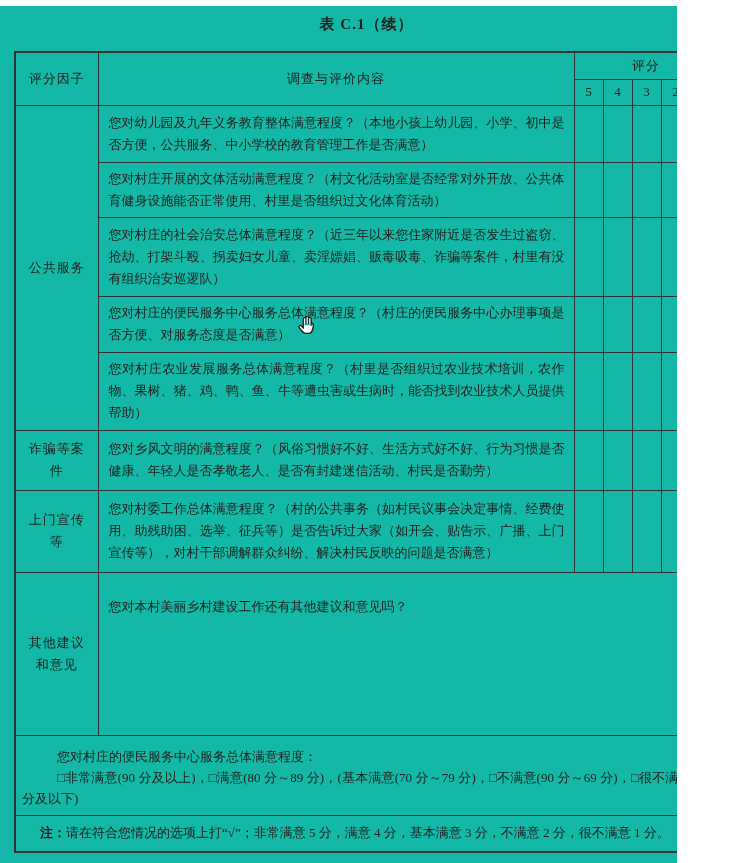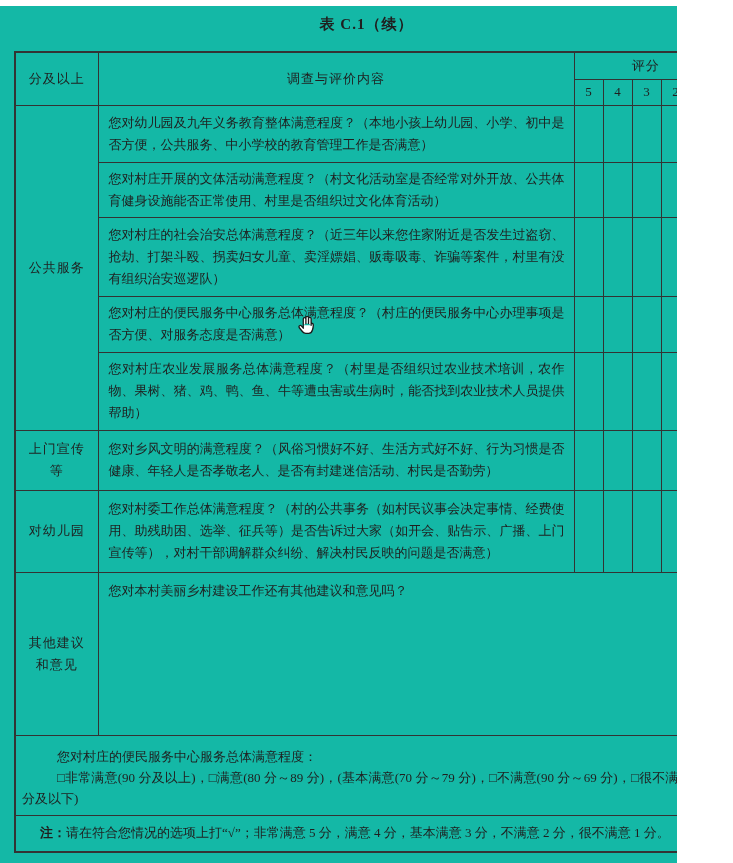--- a/index.html
+++ b/index.html
@@ -36,21 +36,21 @@
     letter-spacing:1px;
     padding:2px 8px;
   }
   td.factor.pre{white-space:pre-line;}
   td.head{ text-align:center; letter-spacing:1px;}
   td.lvl{ text-align:center; font-size:13px;}
   td.q{
     padding:5px 9px 5px 10px;
     text-align:justify;
   }
-  td.q.top{vertical-align:top;padding-top:7px;}
+  td.q.top{vertical-align:top;padding-top:23px;}
   td.summary{
     vertical-align:top;
     padding:9px 8px 4px 6px;
   }
   td.summary p{
     margin:0;
     text-indent:35px;
     text-align:justify;
     line-height:21px;
   }
@@ -76,21 +76,21 @@
         <col style="width:476px">
       <col style="width:29px">
         <col style="width:29px">
         <col style="width:29px">
         <col style="width:29px">
         <col style="width:28px">
     </colgroup>
 
     <tbody>
         <tr style="height:27px">
-      <td class="head" rowspan="2">分及以上</td>
+      <td class="head" rowspan="2">评分因子</td>
       <td class="head" rowspan="2">调查与评价内容</td>
       <td class="head" colspan="5">评分</td>
     </tr>
     <tr style="height:26px">
       <td class="lvl">5</td>
       <td class="lvl">4</td>
       <td class="lvl">3</td>
       <td class="lvl">2</td>
       <td class="lvl">1</td>
     </tr>
@@ -131,31 +131,31 @@
     <tr style="height:78px">
       <td class="q">您对村庄农业发展服务总体满意程度？（村里是否组织过农业技术培训，农作物、果树、猪、鸡、鸭、鱼、牛等遭虫害或生病时，能否找到农业技术人员提供帮助）</td>
       <td></td>
           <td></td>
           <td></td>
           <td></td>
           <td></td>
     </tr>
 
     <tr style="height:60px">
-      <td class="factor">上门宣传等</td>
+      <td class="factor">诈骗等案件</td>
       <td class="q">您对乡风文明的满意程度？（风俗习惯好不好、生活方式好不好、行为习惯是否健康、年轻人是否孝敬老人、是否有封建迷信活动、村民是否勤劳）</td>
       <td></td>
           <td></td>
           <td></td>
           <td></td>
           <td></td>
     </tr>
 
     <tr style="height:82px">
-      <td class="factor">对幼儿园</td>
+      <td class="factor">上门宣传等</td>
       <td class="q">您对村委工作总体满意程度？（村的公共事务（如村民议事会决定事情、经费使用、助残助困、选举、征兵等）是否告诉过大家（如开会、贴告示、广播、上门宣传等），对村干部调解群众纠纷、解决村民反映的问题是否满意）</td>
       <td></td>
           <td></td>
           <td></td>
           <td></td>
           <td></td>
     </tr>
 
     <tr style="height:163px">
       <td class="factor pre">其他建议

